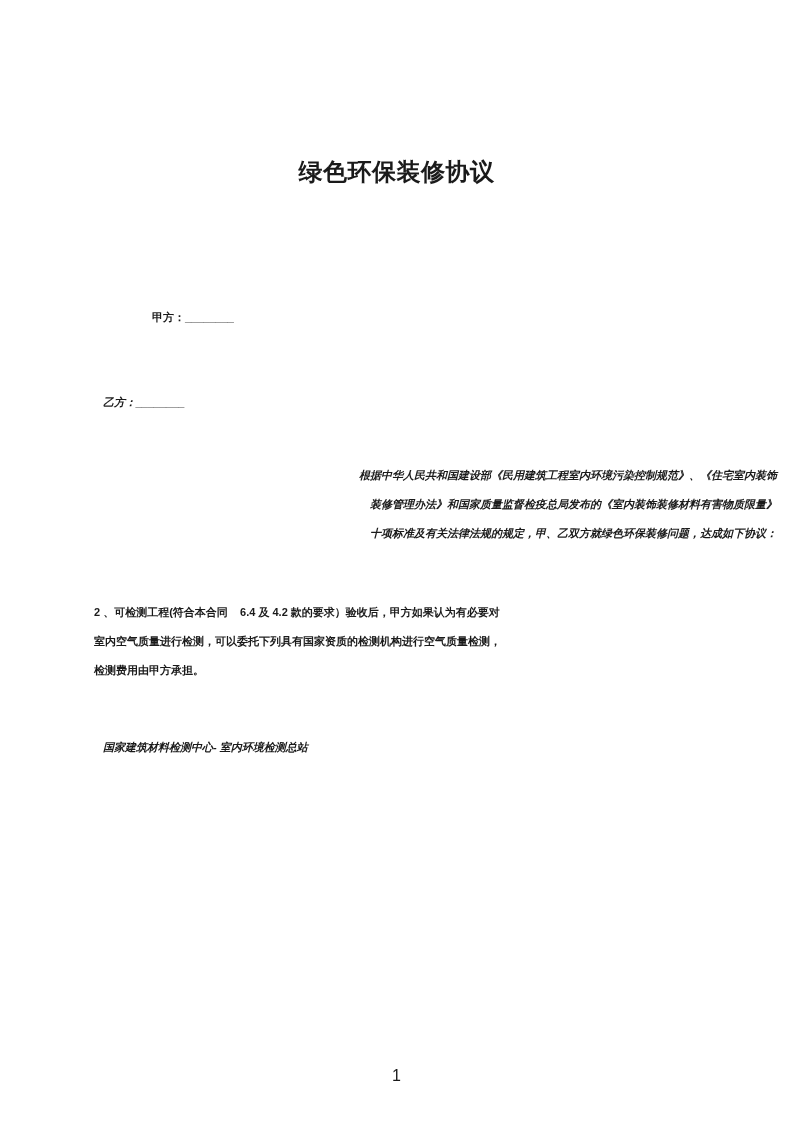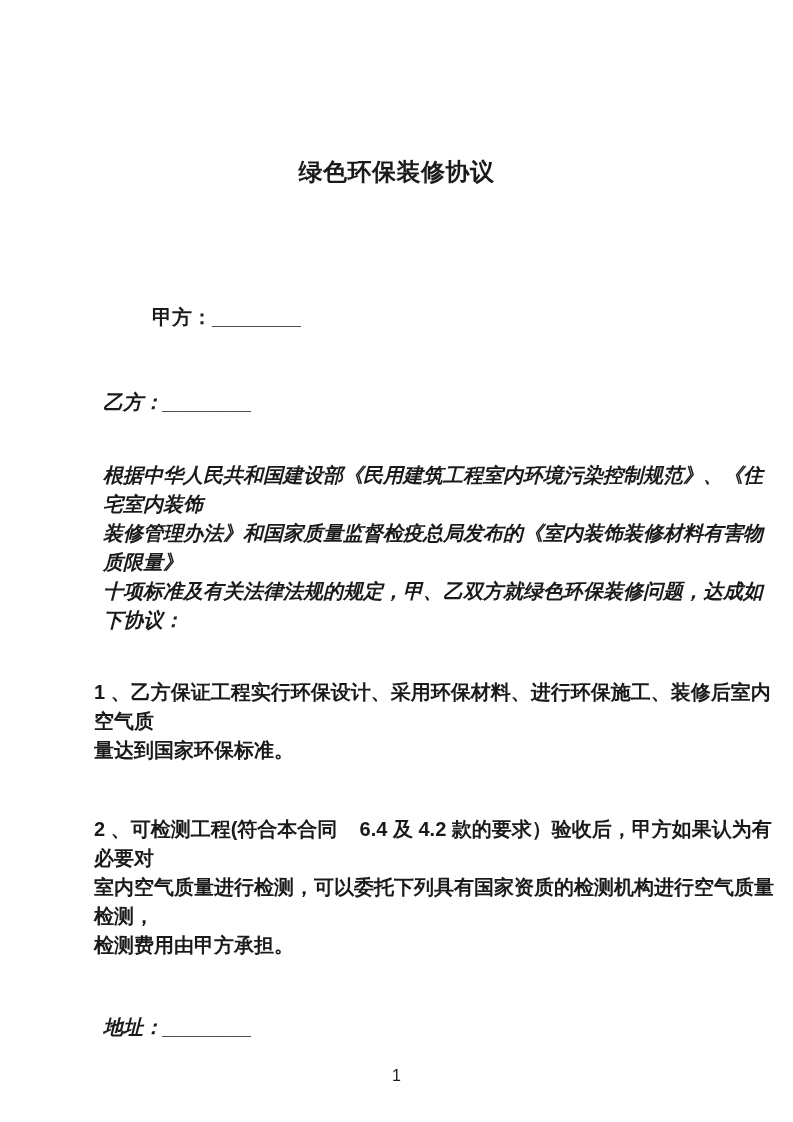--- a/index.html
+++ b/index.html
@@ -25,29 +25,29 @@
     font-size: 24px;
     line-height: 36px;
     font-weight: 700;
     letter-spacing: 0.5px;
   }
   .content {
     padding: 0 16px 0 94px;
   }
   .para {
     margin: 0;
-    font-size: 20px;
+    font-size: 11px;
     line-height: 29px;
     white-space: pre-wrap;
     font-weight: 600;
   }
   .indent-sm { padding-left: 9px; font-style: italic; }
   .party-a   { margin-top: 113px; padding-left: 58px; }
   .party-b   { margin-top: 56px; }
-  .preamble  { margin-top: 44px; }
+  .preamble  { margin-top: 44px; text-align: right; }
   .clause-1  { margin-top: 43px; }
   .clause-2  { margin-top: 50px; }
   .agency    { margin-top: 48px; }
   .address   { margin-top: 53px; }
   .phone     { margin-top: 51px; }
   .blank {
     letter-spacing: 0;
     font-weight: 600;
   }
   .footer {
@@ -71,28 +71,26 @@
   <div class="content">
 
     <p class="para party-a"><span>甲方：</span><span class="blank">________</span></p>
 
     <p class="para party-b indent-sm"><span>乙方：</span><span class="blank">________</span></p>
 
     <p class="para preamble indent-sm">根据中华人民共和国建设部《民用建筑工程室内环境污染控制规范》、《住宅室内装饰
 装修管理办法》和国家质量监督检疫总局发布的《室内装饰装修材料有害物质限量》
 十项标准及有关法律法规的规定，甲、乙双方就绿色环保装修问题，达成如下协议：</p>
 
-    <p class="para clause-1">1 、乙方保证工程实行环保设计、采用环保材料、进行环保施工、装修后室内空气质
-量达到国家环保标准。</p>
 
     <p class="para clause-2">2 、可检测工程(符合本合同    6.4 及 4.2 款的要求）验收后，甲方如果认为有必要对
 室内空气质量进行检测，可以委托下列具有国家资质的检测机构进行空气质量检测，
 检测费用由甲方承担。</p>
 
+    <p class="para agency indent-sm">国家建筑材料检测中心- 室内环境检测总站</p>
 
-    <p class="para address indent-sm"><span>地址：</span><span class="blank">________</span></p>
 
 
   </div>
 
   <div class="footer">1</div>
 
 </div>
 
 </body></html>

